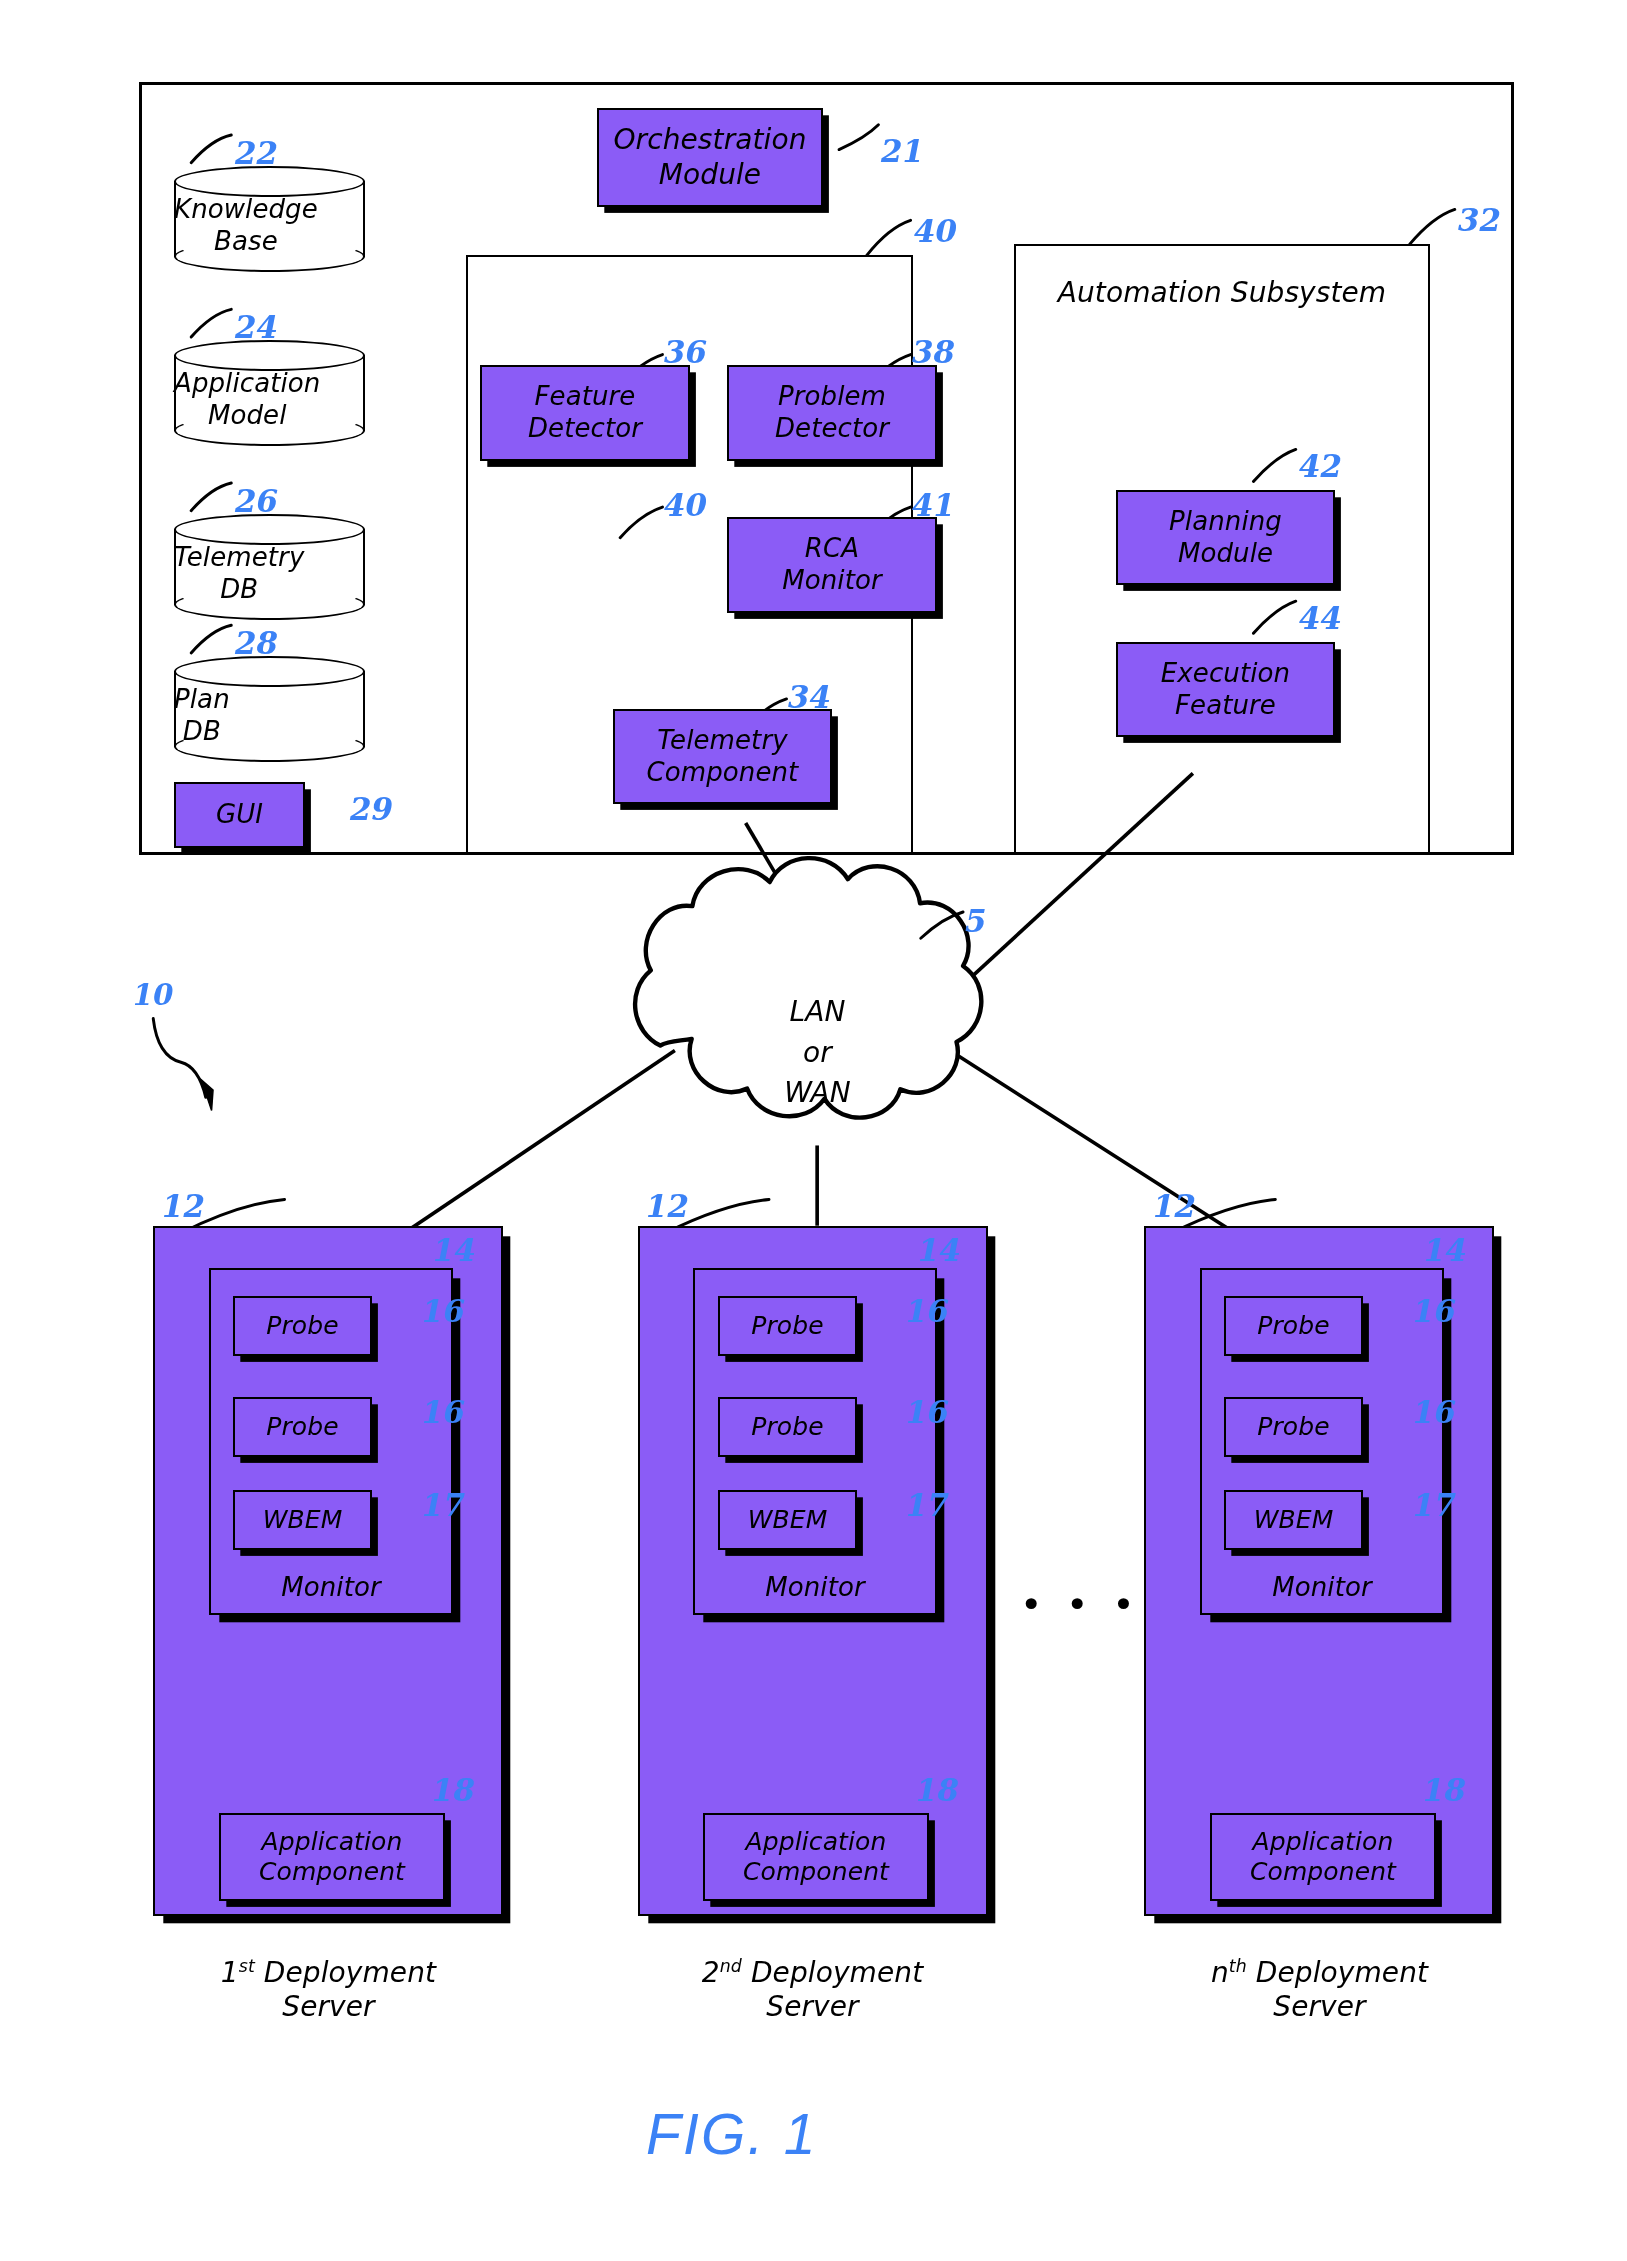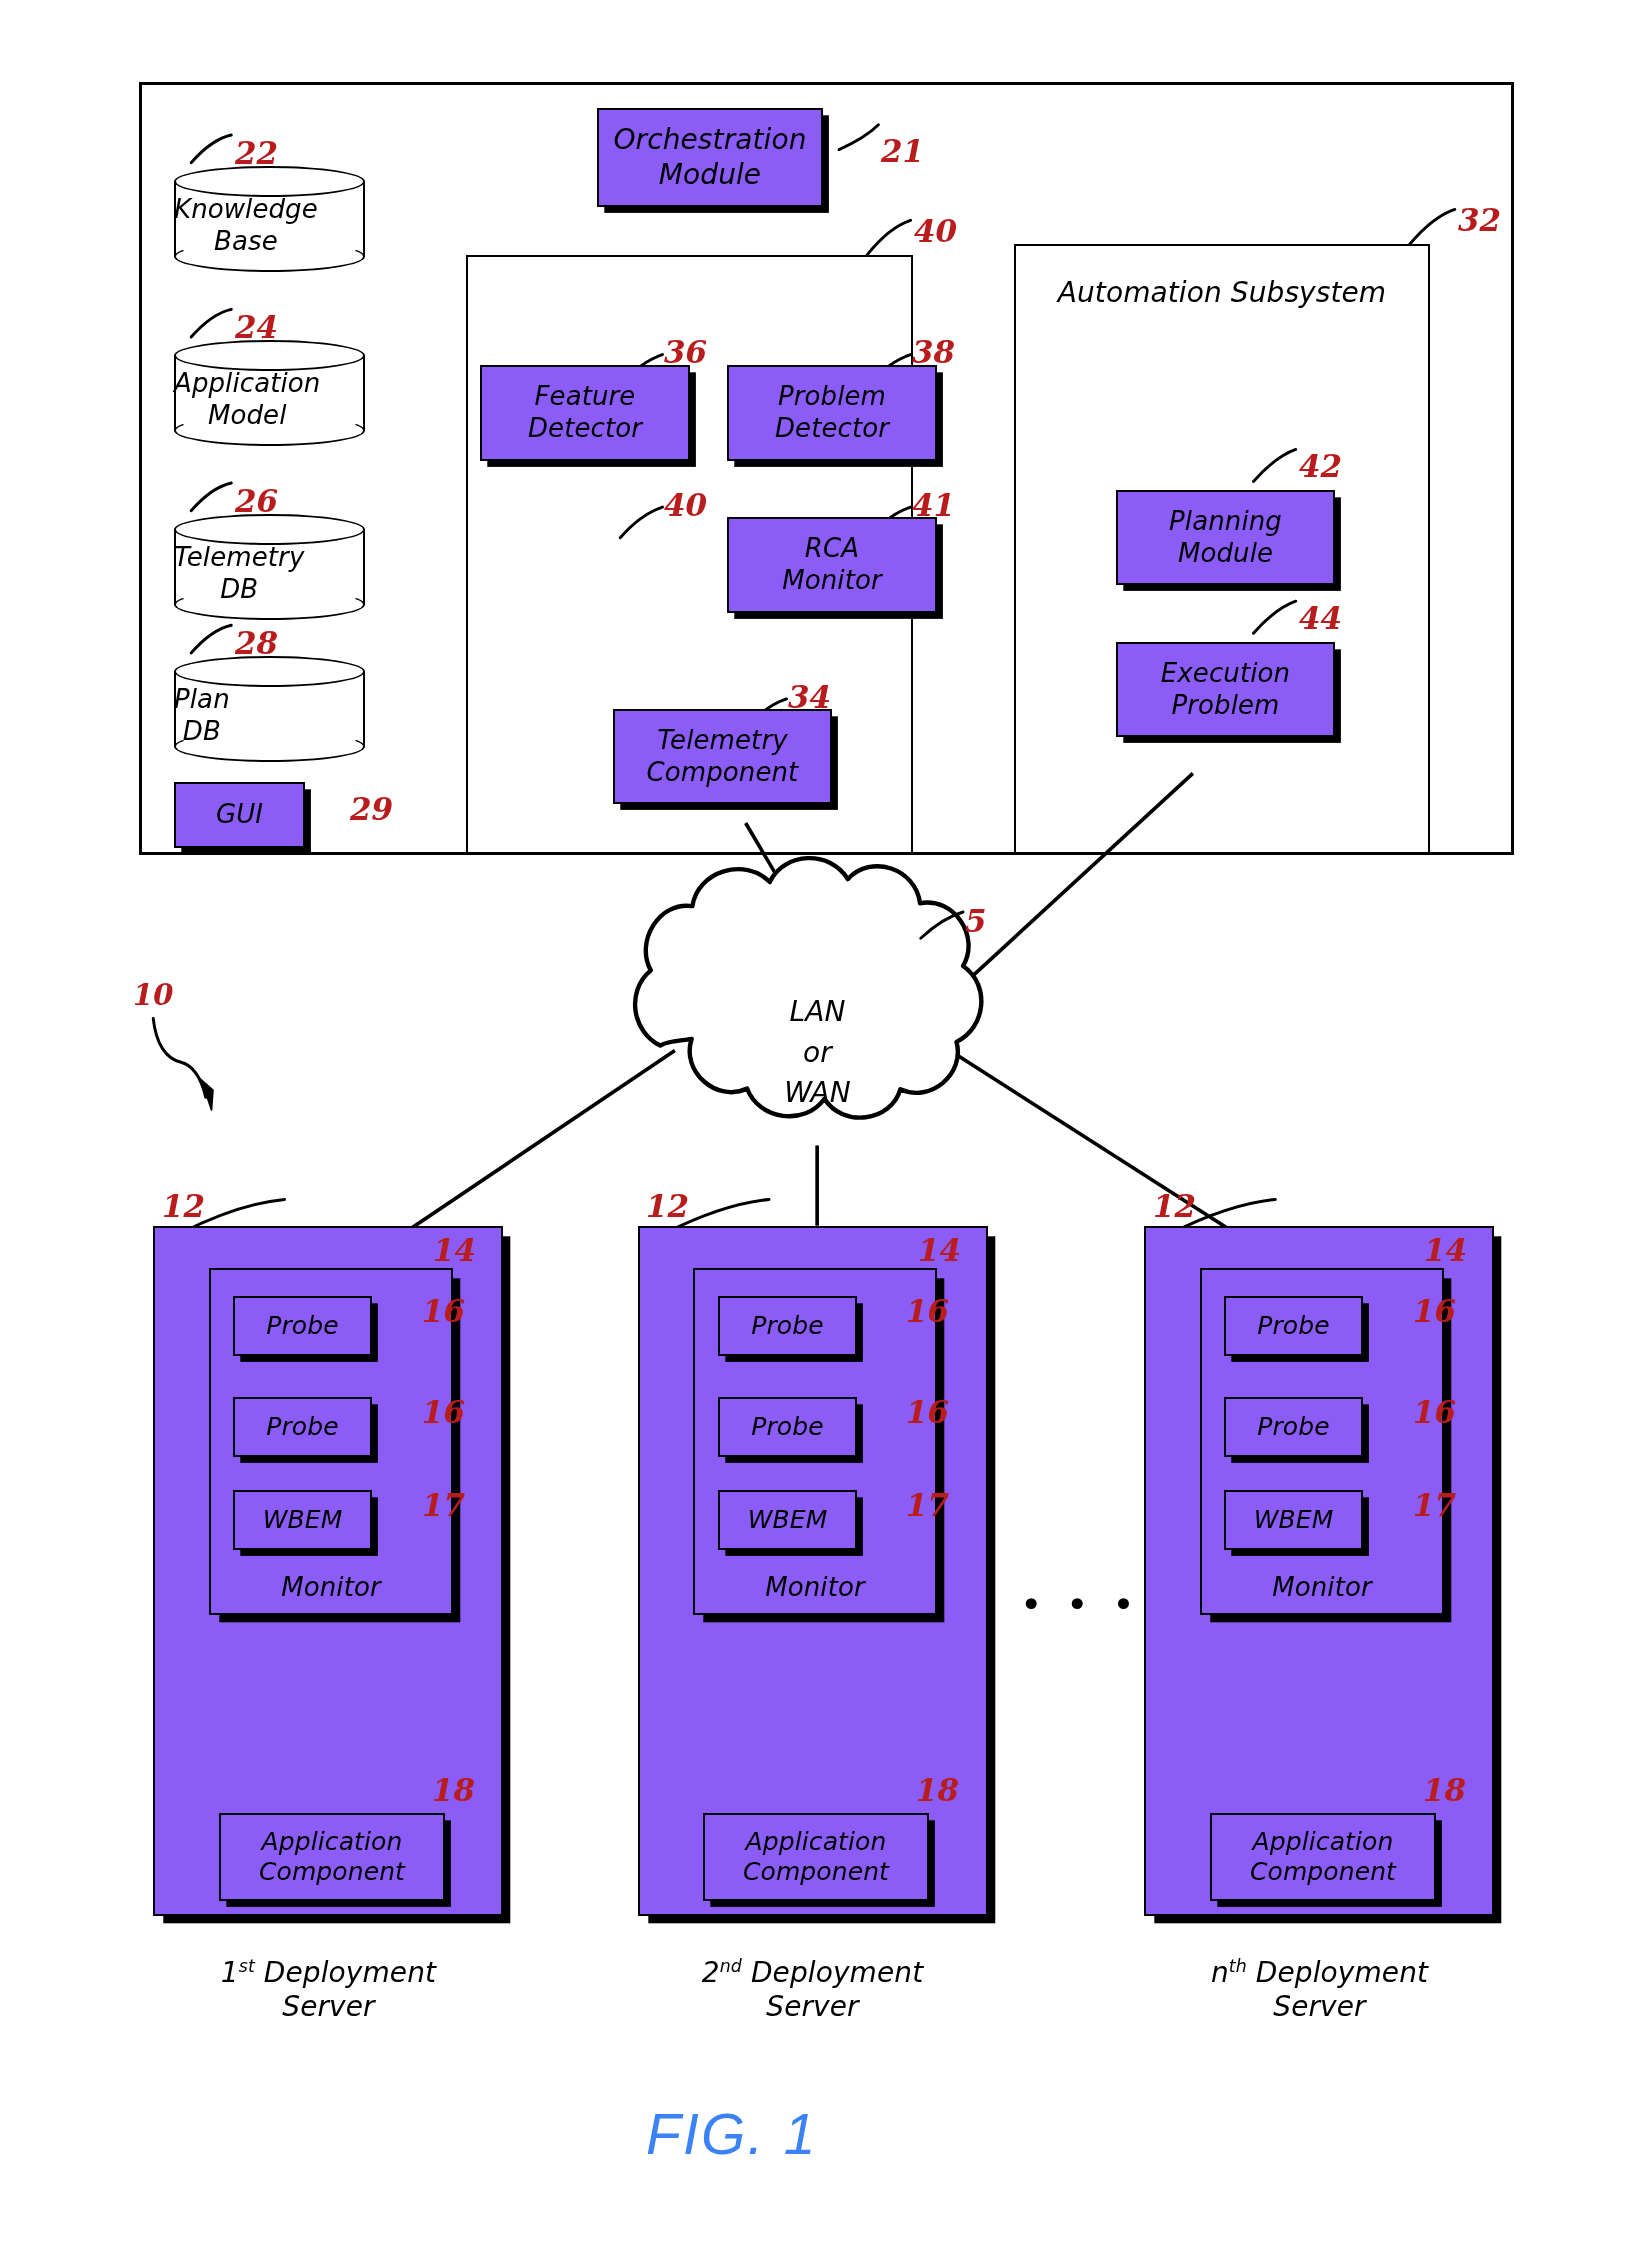--- a/index.html
+++ b/index.html
@@ -47,21 +47,21 @@
   .fs-md  { font-size: 26px; }
   .fs-sm  { font-size: 25px; }
 
   
   .ref {
     position: absolute;
     font-family: "DejaVu Serif", serif;
     font-style: italic;
     font-weight: 700;
     font-size: 31px;
-    color: #b91c1c;
+    color: #3b82f6;
     white-space: nowrap;
   }
 
   
   .cyl {
     position: absolute;
     box-sizing: border-box;
   }
   .cyl .body {
     position: absolute;
@@ -297,21 +297,21 @@
   <div class="ref" style="left:1458px; top:202px;">32</div>
 
   <div class="box shadow" style="left:1116px; top:490px; width:219px; height:95px;">
     <span class="label fs-md">Planning
 Module</span>
   </div>
   <div class="ref" style="left:1299px; top:448px;">42</div>
 
   <div class="box shadow" style="left:1116px; top:642px; width:219px; height:95px;">
     <span class="label fs-md">Execution
-Problem</span>
+Feature</span>
   </div>
   <div class="ref" style="left:1299px; top:600px;">44</div>
 
   <div class="txt label fs-lg" style="left:730px; top:992px; width:175px; line-height:1.45;">LAN
 or
 WAN</div>
   <div class="ref" style="left:965px; top:903px;">5</div>
 
   <div class="ref" style="left:133px; top:978px; font-size:29px;">10</div>
 

